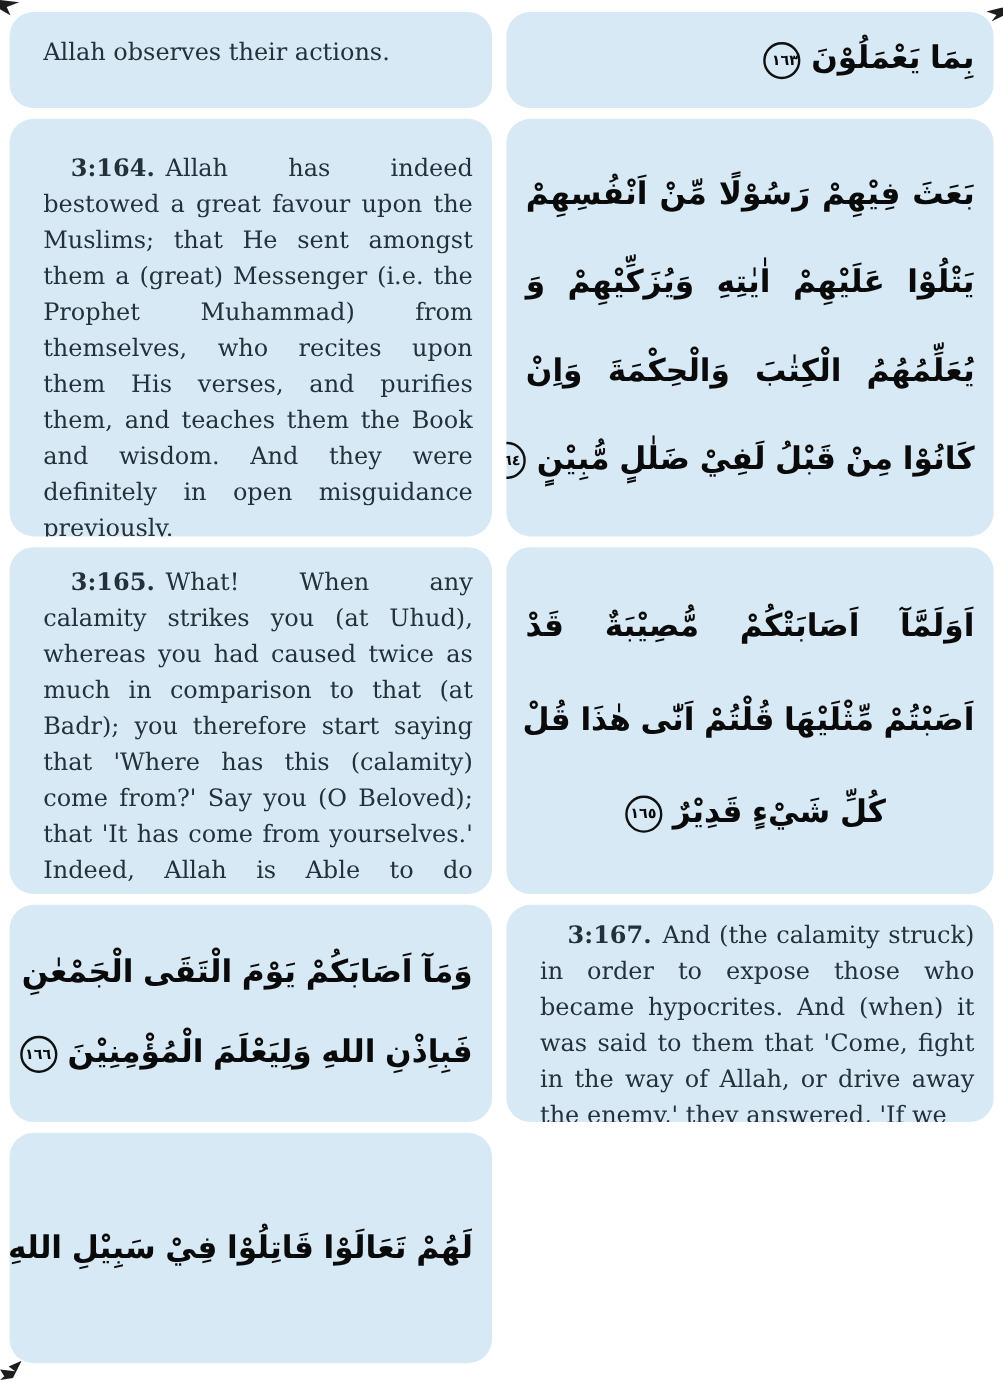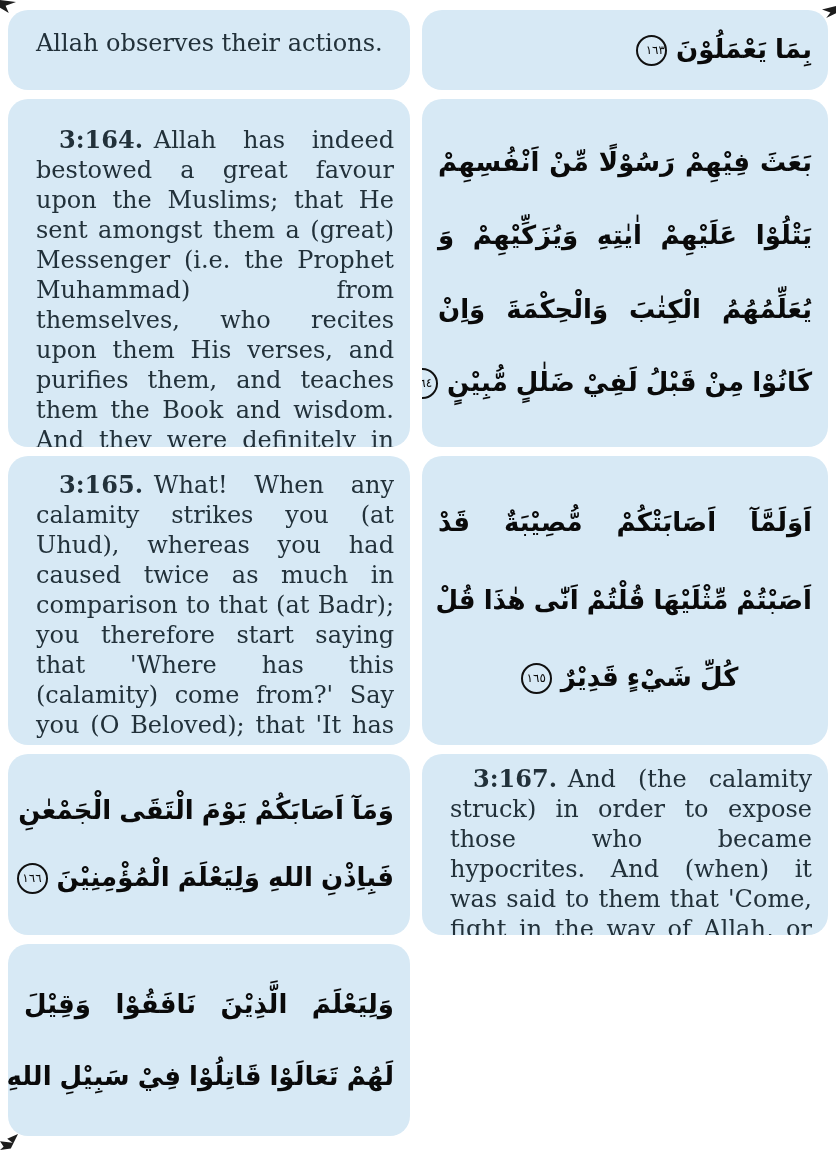--- a/index.html
+++ b/index.html
@@ -19,21 +19,21 @@
   }
   .cell{
     background:#d7e9f5;
     border-radius:20px;
     overflow:hidden;
     box-sizing:border-box;
   }
   
   .en{
     color:#22313a;
-    font-size:24px;
+    font-size:20px;
     line-height:30px;
     text-align:justify;
     padding:26px 16px 0 28px;
   }
   .en.r1{padding-top:18px;text-align:left;}
   .en.r3{padding-top:14px;}
   .en.r4{padding-top:8px;}
   .en.r5{padding-top:10px;}
   .ref{font-weight:bold;margin-right:0.45em;margin-left:23px;}
   
@@ -60,21 +60,21 @@
     display:inline-block;
     width:27px;height:27px;
     border:2.5px solid #101010;
     border-radius:50%;
     font-size:12px;
     line-height:27px;
     text-align:right;
     vertical-align:middle;
     margin:0 9px;
     letter-spacing:-1px;
-    font-weight:normal;
+    font-weight:bold;
   }
   .stopmark{
     font-size:13px;
     vertical-align:super;
     margin-left:2px;
   }
   
   .artifact{position:absolute;background:#1d1d1d;}
   #mark-tl{left:0;top:0;width:16px;height:13px;
     clip-path:polygon(0 0,100% 15%,35% 45%,55% 100%,0 60%);}
@@ -120,17 +120,16 @@
 
   <div class="cell ar">
     <div class="ar-line"><span>وَمَآ اَصَابَكُمْ يَوْمَ الْتَقَى الْجَمْعٰنِ</span></div>
     <div class="ar-line center"><span>فَبِاِذْنِ اللهِ وَلِيَعْلَمَ الْمُؤْمِنِيْنَ</span><span class="vnum">١٦٦</span><span class="stopmark">لا</span></div>
   </div>
 
   <div class="cell en r5">
     <span class="ref">3:167.</span><span>And (the calamity struck) in order to expose those who became hypocrites. And (when) it was said to them that 'Come, fight in the way of Allah, or drive away the enemy,' they answered, 'If we</span>
   </div>
   <div class="cell ar">
-    <div class="ar-line"><span>وَلِيَعْلَمَ الَّذِيْنَ نَافَقُوْا وَقِيْلَ</span></div>
     <div class="ar-line"><span>لَهُمْ تَعَالَوْا قَاتِلُوْا فِيْ سَبِيْلِ اللهِ اَوِ</span></div>
   </div>
 
 </div>
 
 </body></html>

